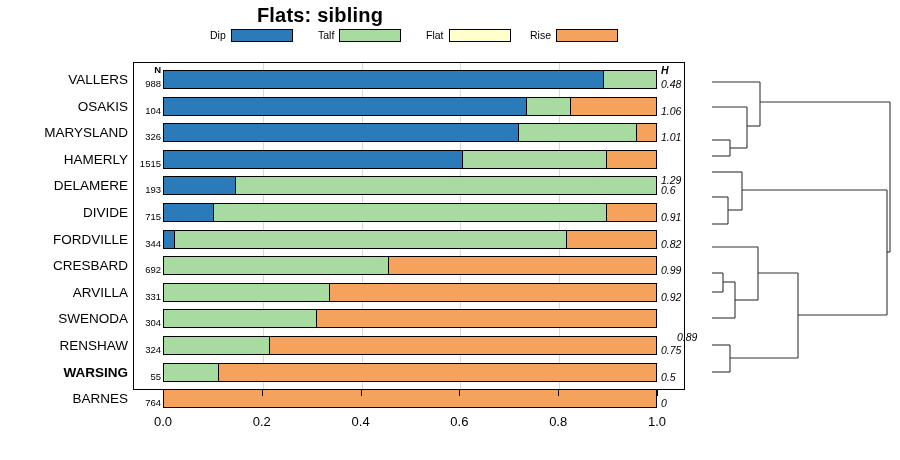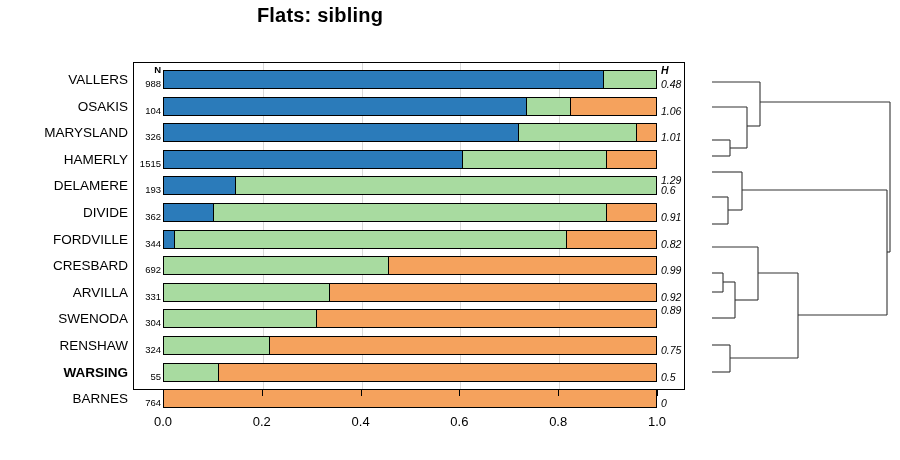--- a/index.html
+++ b/index.html
@@ -51,20 +51,38 @@
   .dendro{position:absolute;left:690px;top:60px;width:210px;height:340px;}
   .dendro line{stroke:#333;stroke-width:1.1;}
 </style>
 </head>
 <body>
 
 <div id="root">
 
   <div class="title">Flats: sibling</div>
 
+  <div class="legend" id="legend">
+      <div class="leg-item" style="left: 0px;">
+        <span class="leg-label">Dip</span>
+        <span class="leg-swatch" style="background: rgb(43, 123, 186);"></span>
+      </div>
+      <div class="leg-item" style="left: 108px;">
+        <span class="leg-label">Talf</span>
+        <span class="leg-swatch" style="background: rgb(168, 219, 160);"></span>
+      </div>
+      <div class="leg-item" style="left: 216px;">
+        <span class="leg-label">Flat</span>
+        <span class="leg-swatch" style="background: rgb(255, 255, 204);"></span>
+      </div>
+      <div class="leg-item" style="left: 320px;">
+        <span class="leg-label">Rise</span>
+        <span class="leg-swatch" style="background: rgb(245, 162, 93);"></span>
+      </div>
+    </div>
 
   <div class="plot-frame" id="plot-frame">
       <div class="gridline" style="left: 128.8px;"></div>
       <div class="gridline" style="left: 227.6px;"></div>
       <div class="gridline" style="left: 326.4px;"></div>
       <div class="gridline" style="left: 425.2px;"></div>
     </div>
 
   <div id="ylabels">
       <div class="ylabel" style="top: 73px; left: 0px; width: 128px;">VALLERS</div>
@@ -81,41 +99,41 @@
       <div class="ylabel bold" style="top: 365.6px; left: 0px; width: 128px;">WARSING</div>
       <div class="ylabel" style="top: 392.2px; left: 0px; width: 128px;">BARNES</div>
     </div>
   <div id="ncolumn">
       <div class="ncol colhead" style="top: 64px;">N</div>
       <div class="ncol" style="top: 78px;">988</div>
       <div class="ncol" style="top: 104.6px;">104</div>
       <div class="ncol" style="top: 131.2px;">326</div>
       <div class="ncol" style="top: 157.8px;">1515</div>
       <div class="ncol" style="top: 184.4px;">193</div>
-      <div class="ncol" style="top: 211px;">362</div>
+      <div class="ncol" style="top: 211px;">715</div>
       <div class="ncol" style="top: 237.6px;">344</div>
       <div class="ncol" style="top: 264.2px;">692</div>
       <div class="ncol" style="top: 290.8px;">331</div>
       <div class="ncol" style="top: 317.4px;">304</div>
       <div class="ncol" style="top: 344px;">324</div>
       <div class="ncol" style="top: 370.6px;">55</div>
       <div class="ncol" style="top: 397.2px;">764</div>
     </div>
   <div id="hcolumn">
       <div class="hcol colhead" style="top: 64px;">H</div>
       <div class="hcol" style="top: 78px;">0.48</div>
       <div class="hcol" style="top: 104.6px;">1.06</div>
       <div class="hcol" style="top: 131.2px;">1.01</div>
       <div class="hcol" style="top: 174px;">1.29</div>
       <div class="hcol" style="top: 184.4px;">0.6</div>
       <div class="hcol" style="top: 211px;">0.91</div>
       <div class="hcol" style="top: 237.6px;">0.82</div>
       <div class="hcol" style="top: 264.2px;">0.99</div>
       <div class="hcol" style="top: 290.8px;">0.92</div>
-      <div class="hcol" style="top: 304px;">0.89</div>
+      <div class="hcol" style="top: 331px; margin-left: 16px;">0.89</div>
       <div class="hcol" style="top: 344px;">0.75</div>
       <div class="hcol" style="top: 370.6px;">0.5</div>
       <div class="hcol" style="top: 397.2px;">0</div>
     </div>
   <div id="bars">
       <div class="bar" style="left: 163px; top: 70px; width: 494px;">
         <div class="seg" style="flex: 0 0 89.3%; background: rgb(43, 123, 186);"></div>
         <div class="seg" style="flex: 0 0 10.7%; background: rgb(168, 219, 160);"></div>
       </div>
       <div class="bar" style="left: 163px; top: 96.6px; width: 494px;">

